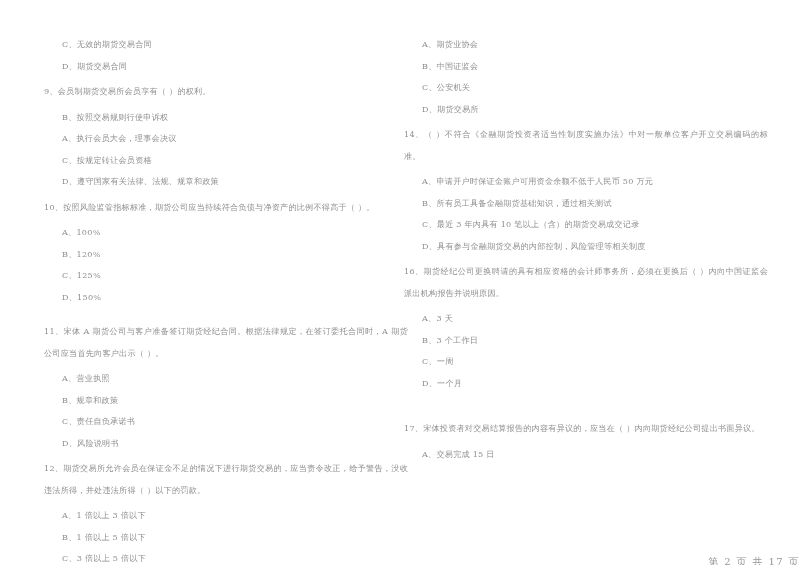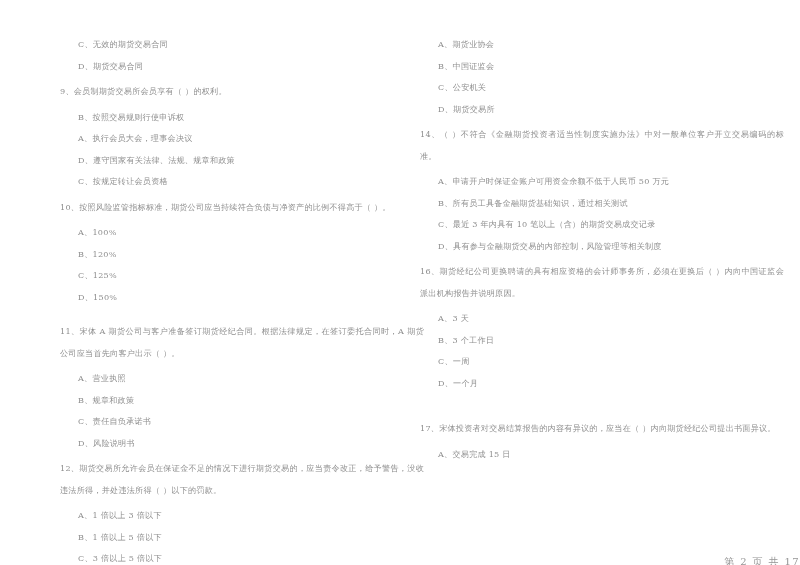--- a/index.html
+++ b/index.html
@@ -14,21 +14,21 @@
     overflow: hidden;
     font-family: "DejaVu Serif", "Liberation Serif", serif;
     color: #5f5f5f;
     position: relative;
     -webkit-font-smoothing: antialiased;
   }
 
   
   #page {
     position: absolute;
-    left: 16px; top: 0;
+    left: 0; top: 0;
     width: 752px;
     height: 565px;
     opacity: 0.72;
     filter: blur(0.18px) contrast(0.92);
   }
 
   .col {
     position: absolute;
     top: 34px;
     width: 360px;
@@ -82,22 +82,22 @@
 
   <div class="col col-left">
 
     <p class="opt">C、无效的期货交易合同</p>
     <p class="opt">D、期货交易合同</p>
 
     <div class="q">
       <p class="stem">9、会员制期货交易所会员享有（    ）的权利。</p>
       <p class="opt">B、按照交易规则行使申诉权</p>
       <p class="opt">A、执行会员大会，理事会决议</p>
+      <p class="opt">C、按规定转让会员资格</p>
       <p class="opt">D、遵守国家有关法律、法规、规章和政策</p>
-      <p class="opt">C、按规定转让会员资格</p>
     </div>
 
     <div class="q">
       <p class="stem wide">10、按照风险监管指标标准，期货公司应当持续符合负债与净资产的比例不得高于（    ）。</p>
       <p class="opt">A、100%</p>
       <p class="opt">B、120%</p>
       <p class="opt">C、125%</p>
       <p class="opt">D、150%</p>
     </div>
 

